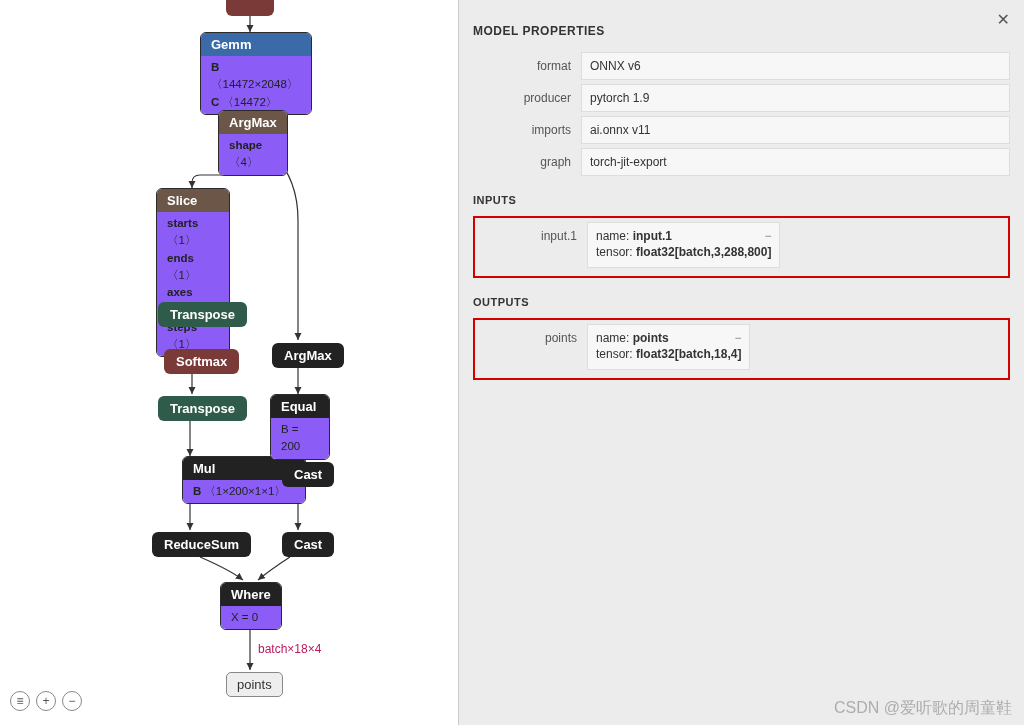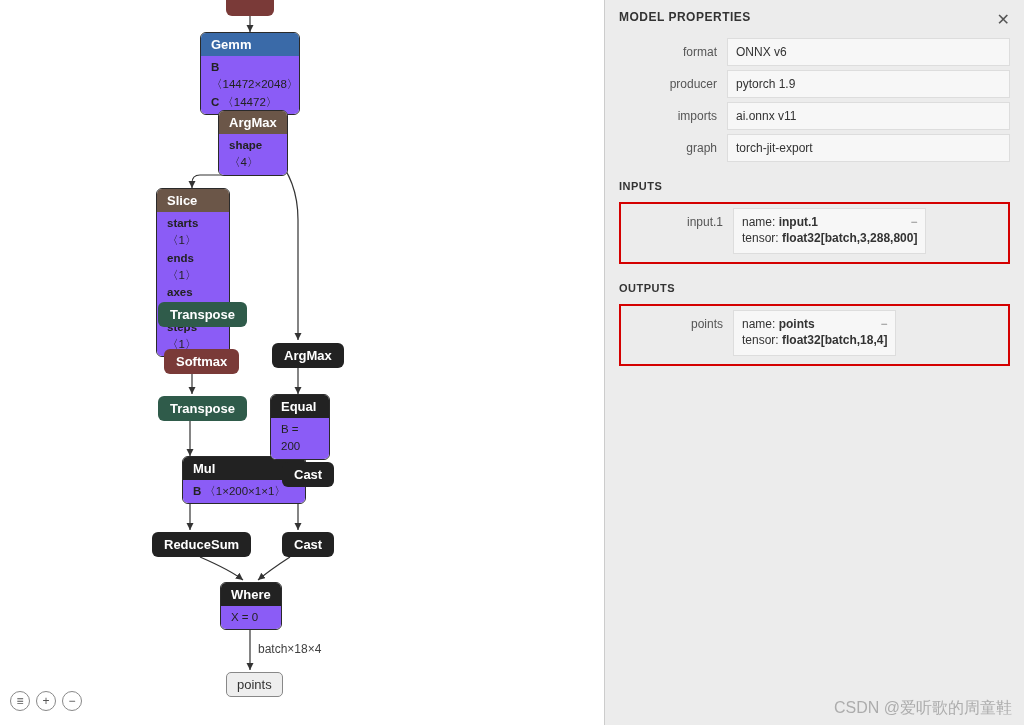--- a/index.html
+++ b/index.html
@@ -1,19 +1,19 @@
 <!DOCTYPE html>
 <html><head>
 <meta charset="utf-8">
 <style>
 * { box-sizing: border-box; margin: 0; padding: 0; }
 body { font-family: -apple-system, "Segoe UI", Arial, sans-serif; font-size: 12px; color: #333; background: #fff; width: 1024px; height: 725px; overflow: hidden; position: relative; }
 .viewport { display: flex; width: 100%; height: 100%; }
 .graph-pane { flex: 1; position: relative; background: #fff; overflow: hidden; }
-.props-pane { width: 420px; background: #ececec; border-left: 1px solid #ccc; padding: 10px 14px; position: relative; }
+.props-pane { width: 566px; background: #ececec; border-left: 1px solid #ccc; padding: 24px 14px; position: relative; }
 .props-title { font-size: 12px; font-weight: 700; letter-spacing: 0.5px; color: #333; margin-bottom: 14px; }
 .close-x { position: absolute; top: 10px; right: 14px; font-size: 16px; color: #555; cursor: pointer; }
 .prop-row { display: flex; margin-bottom: 4px; }
 .prop-label { width: 108px; text-align: right; padding: 7px 10px 0 0; color: #555; font-size: 12px; }
 .prop-val { flex: 1; background: #f7f7f7; border: 1px solid #ddd; padding: 6px 8px; font-size: 12px; color: #333; }
 .section-hd { font-size: 11px; font-weight: 700; letter-spacing: 0.5px; color: #333; margin: 18px 0 10px 0; }
 .io-block { border: 2px solid #d40000; padding: 4px; margin-bottom: 6px; }
 .io-body { background: #f7f7f7; border: 1px solid #ddd; padding: 6px 8px; font-size: 12px; position: relative; }
 .io-line { margin-bottom: 2px; }
 .io-minus { position: absolute; right: 8px; top: 6px; color: #888; cursor: pointer; }
@@ -25,21 +25,21 @@
 .node .body { padding: 3px 10px; font-size: 11.5px; line-height: 1.5; color: #222; background: #8b5cf6; }
 .node .body b { font-weight: 700; margin-right: 3px; }
 .hd-blue { background: #3a6aa8; }
 .hd-brown { background: #6b5648; }
 .hd-black { background: #222; }
 .pill { position: absolute; border-radius: 6px; padding: 5px 12px; font-size: 13px; font-weight: 700; color: #fff; }
 .pill-black { background: #222; }
 .pill-darkgreen { background: #2f5b4a; }
 .pill-darkred { background: #7a3a38; }
 .endpill { position: absolute; border: 1px solid #888; background: #eee; border-radius: 5px; padding: 4px 10px; font-size: 13px; color: #333; }
-.edge-label { position: absolute; font-size: 12px; color: #404040; }
+.edge-label { position: absolute; font-size: 12px; color: #be185d; }
 
 
 .toolbar { position: absolute; left: 10px; bottom: 14px; display: flex; gap: 6px; }
 .tbtn { width: 20px; height: 20px; border: 1px solid #888; border-radius: 50%; display: flex; align-items: center; justify-content: center; background: #fff; cursor: pointer; font-size: 12px; color: #555; }
 
 
 .wm { position: absolute; right: 12px; bottom: 6px; font-size: 16px; color: rgba(120,120,120,0.55); pointer-events: none; }
 
 svg.edges { position: absolute; top: 0; left: 0; width: 100%; height: 100%; pointer-events: none; }
 </style>
@@ -69,21 +69,21 @@
         <line x1="298" y1="368" x2="298" y2="394"></line>
         <line x1="298" y1="439" x2="298" y2="460"></line>
         <line x1="298" y1="487" x2="298" y2="530"></line>
         <path d="M290 557 Q270 570 258 580"></path>
         <line x1="250" y1="626" x2="250" y2="670"></line>
       </g>
     </svg>
 
     <div class="pill" style="left:226px; top:0; width:48px; height:16px; border-radius:0 0 6px 6px; background:#7a3a38;"></div>
 
-    <div class="node" style="left:200px; top:32px; width:100px;">
+    <div class="node" style="left:200px; top:32px; width:112px;">
       <div class="hd hd-blue">Gemm</div>
       <div class="body">
         <div><b>B</b><span>〈14472×2048〉</span></div>
         <div><b>C</b><span>〈14472〉</span></div>
       </div>
     </div>
 
     <div class="node" style="left:218px; top:110px; width:70px;">
       <div class="hd hd-brown">ArgMax</div>
       <div class="body">

